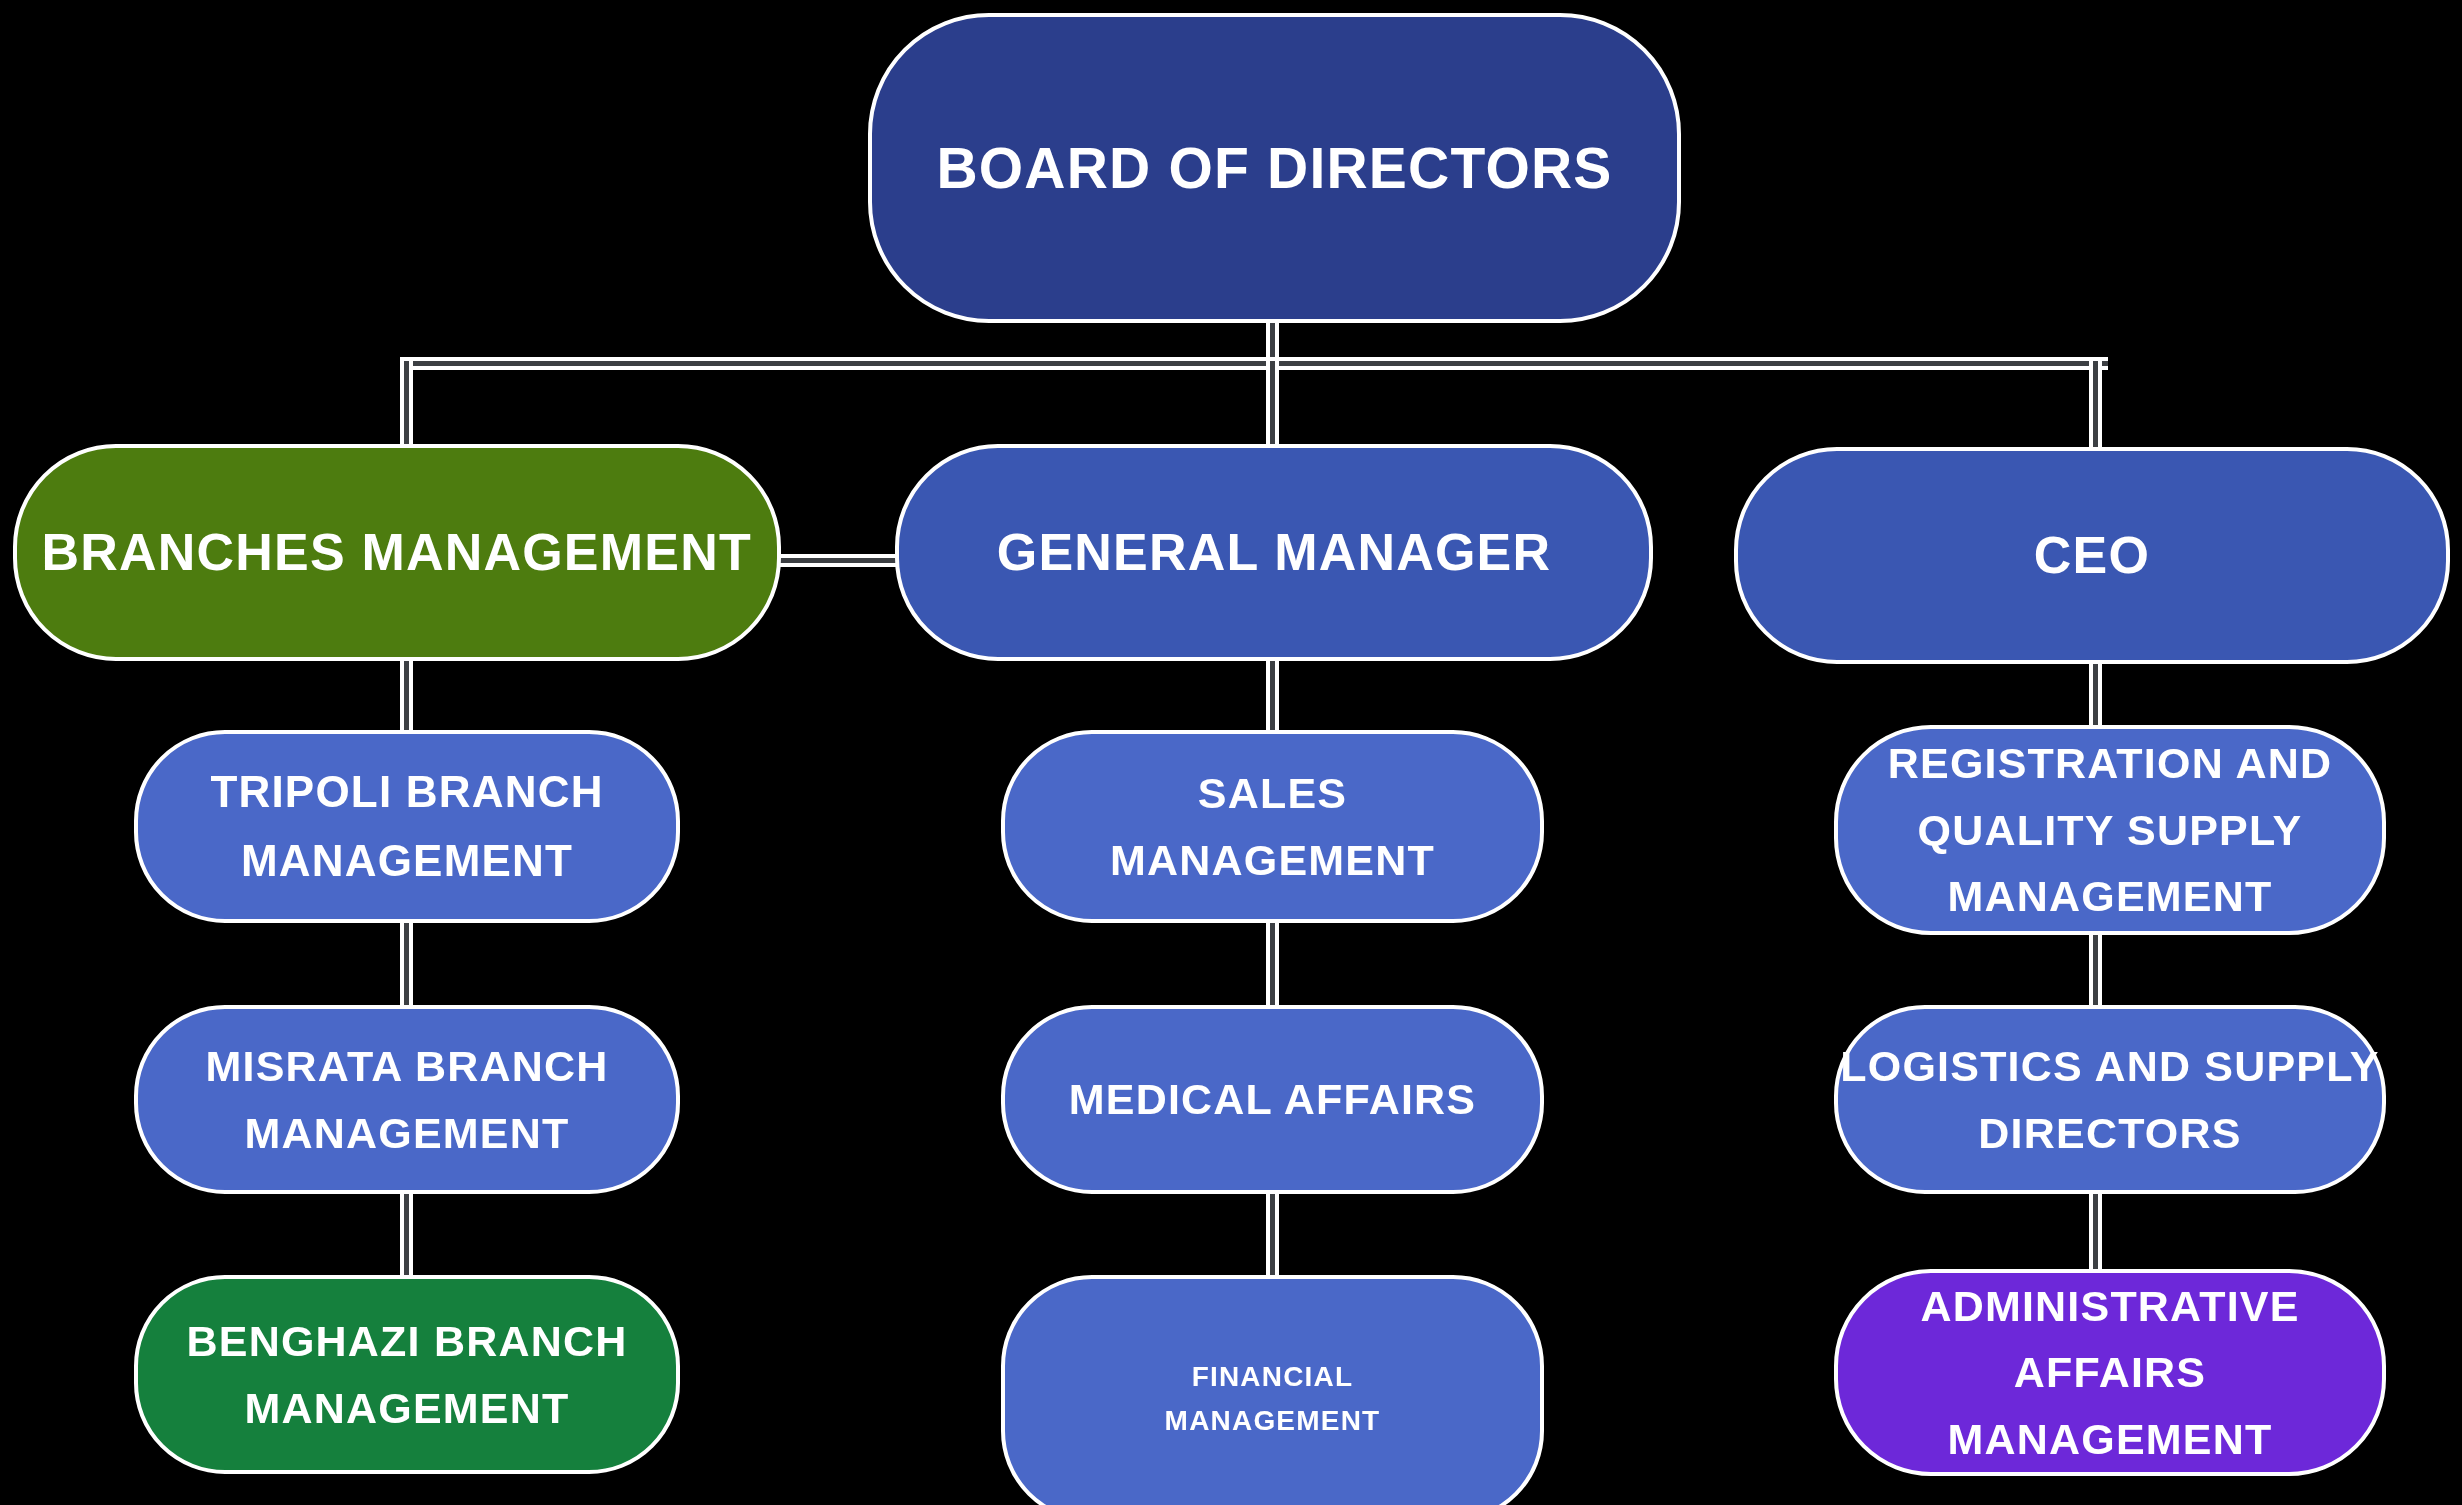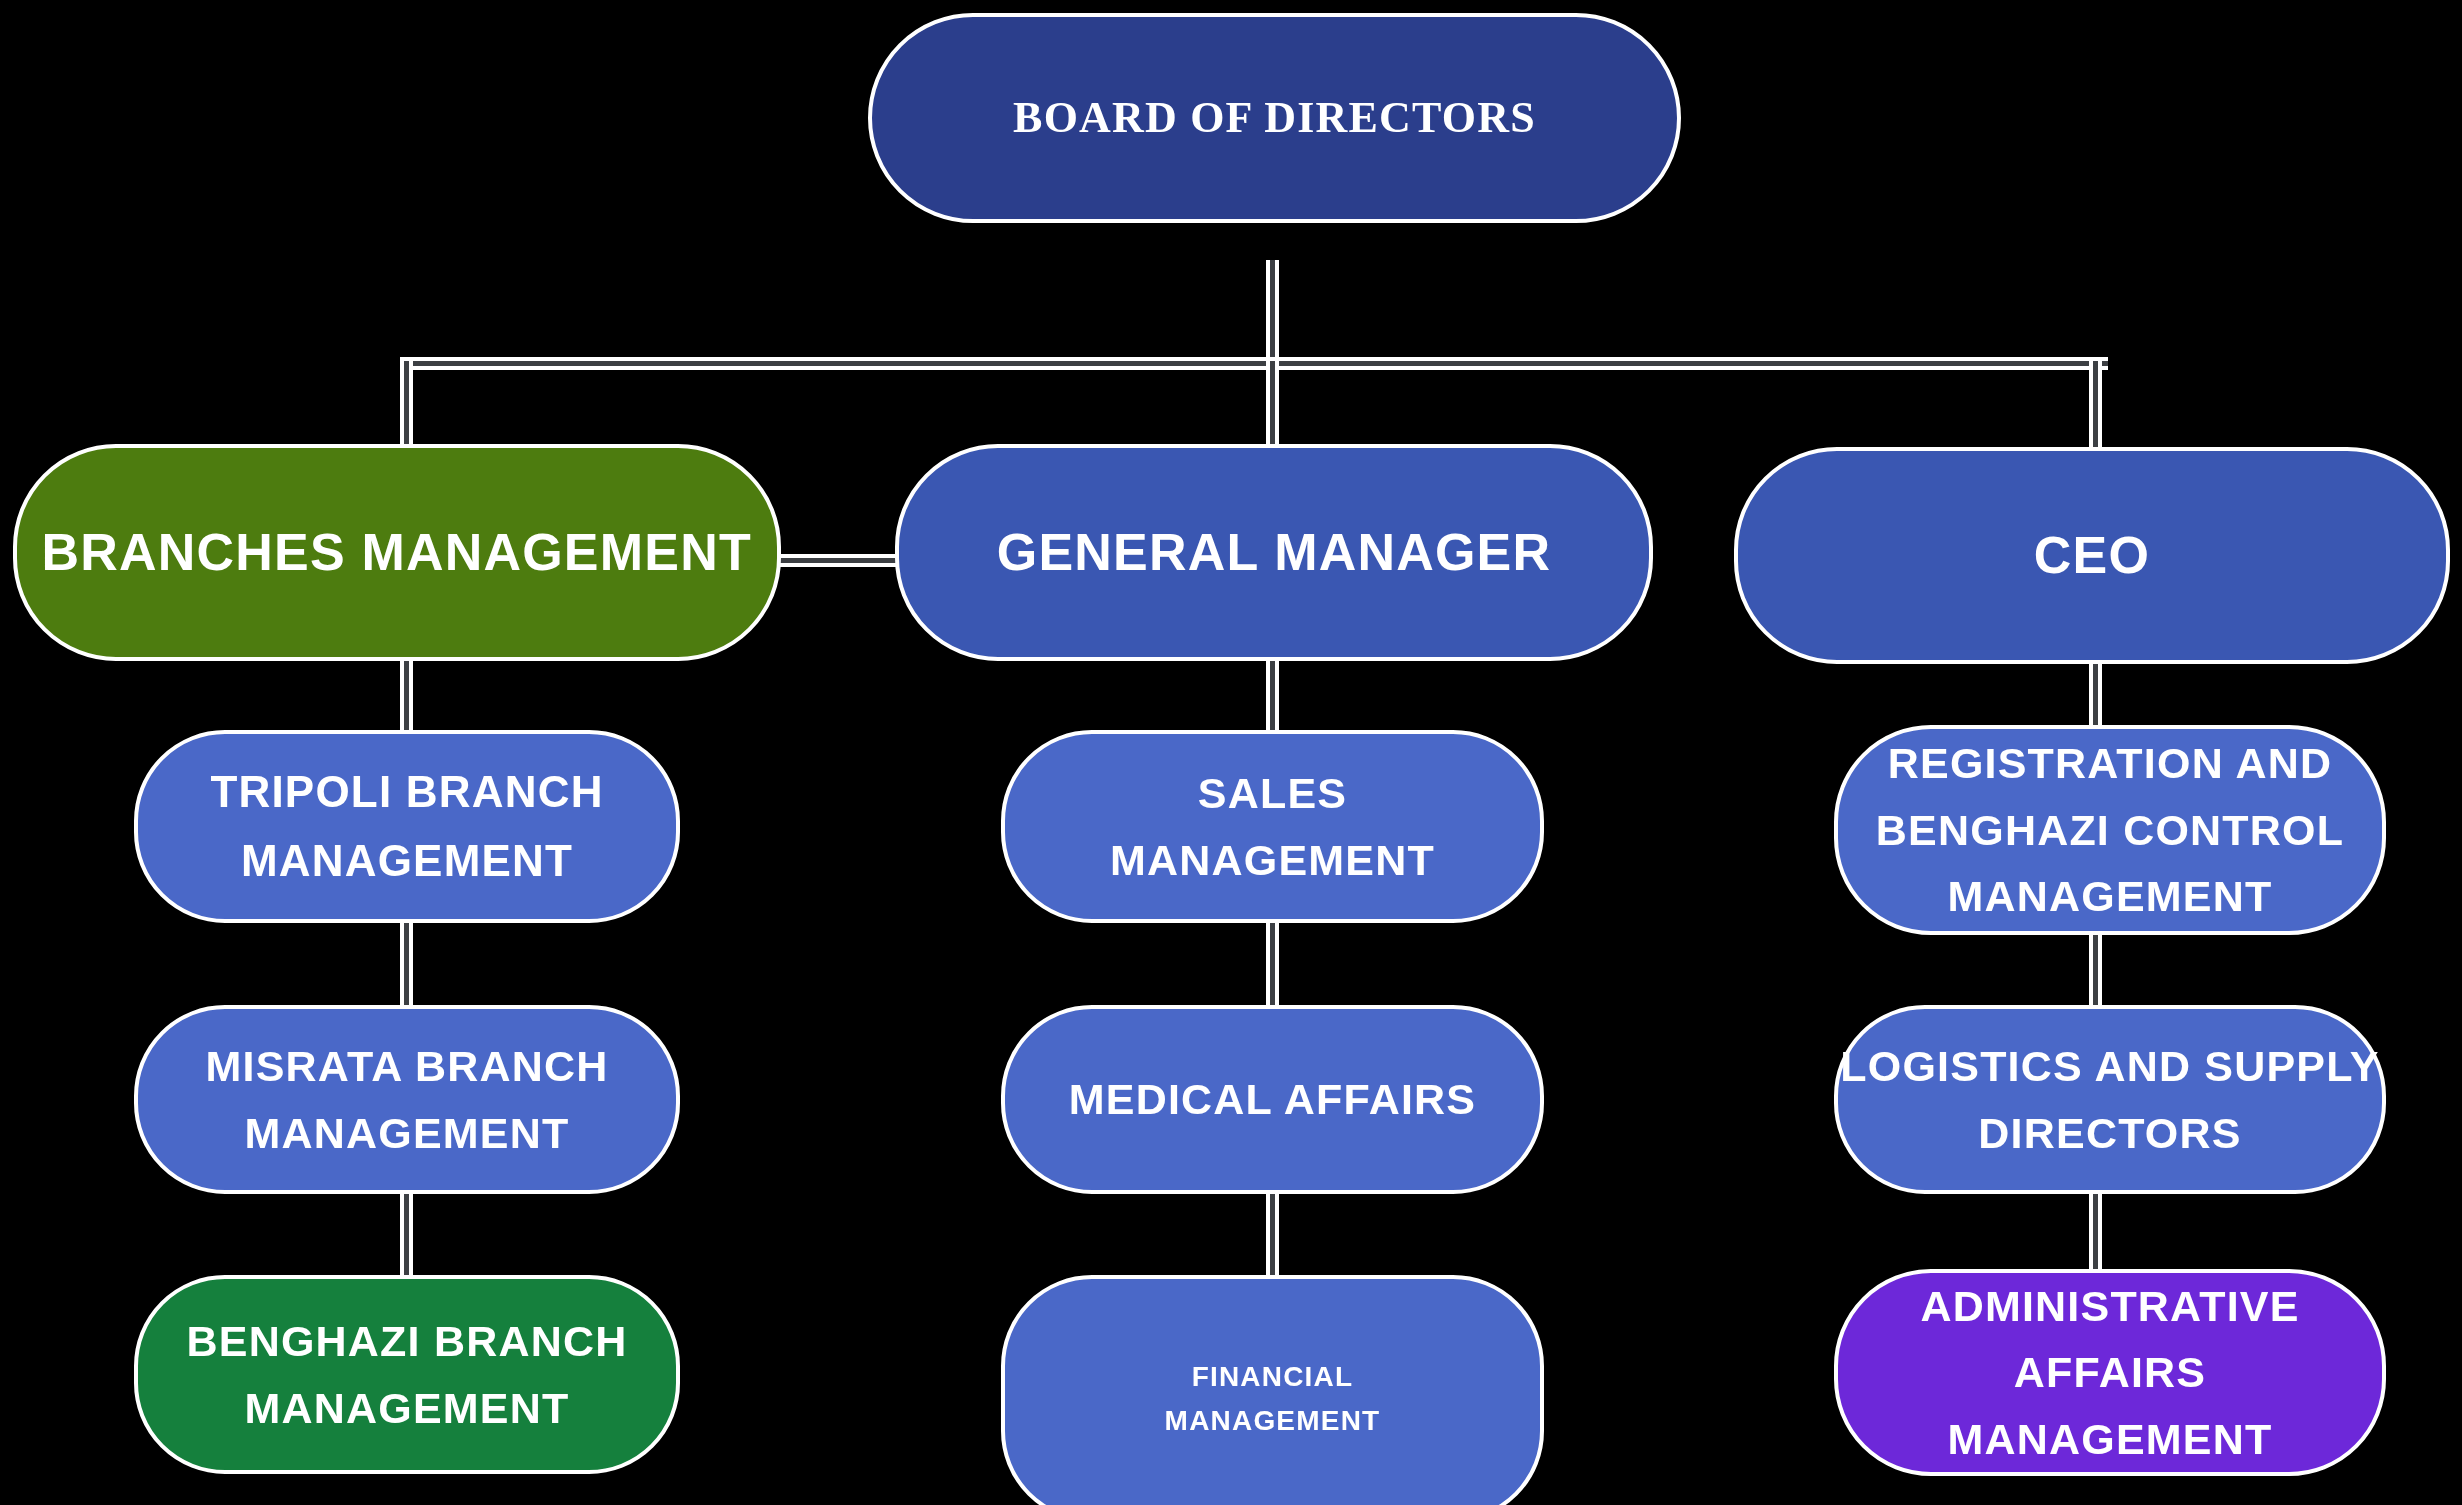--- a/index.html
+++ b/index.html
@@ -44,21 +44,21 @@
     text-align: center;
     color: #ffffff;
     font-weight: 700;
     letter-spacing: 1.2px;
     white-space: pre;
     line-height: 1.55;
     border: 4.2px solid #ffffff;
     z-index: 2;
   }
   
-  #n-board         { left: 868px; top:   12.7px; width: 813px; height: 210px; border-radius: 121px; font-size: 44px; font-family: Liberation Serif, serif; }
+  #n-board         { left: 868px; top:   12.7px; width: 813px; height: 310px; border-radius: 121px; font-size: 57px; }
   #n-branches      { left:   12.7px; top:  444px; width: 768px; height: 217px; border-radius: 103px; font-size: 52px; }
   #n-general       { left: 895px; top:  444px; width: 758px; height: 217px; border-radius: 103px; font-size: 52px; }
   #n-ceo           { left: 1734px; top:  447px; width: 716px; height: 217px; border-radius: 103px; font-size: 52px; }
   #n-tripoli       { left:  134px; top: 730px; width:  546px; height: 193px; border-radius: 91px; font-size: 44px; }
   #n-misrata       { left:  134px; top: 1005px; width:  546px; height: 189px; border-radius: 91px; font-size: 43px; }
   #n-benghazi      { left:  134px; top: 1275px; width:  546px; height: 199px; border-radius: 91px; font-size: 43px; }
   #n-sales         { left: 1001px; top: 730px; width:  543px; height: 193px; border-radius: 91px; font-size: 43px; }
   #n-medical       { left: 1001px; top: 1005px; width:  543px; height: 189px; border-radius: 91px; font-size: 43px; }
   #n-financial     { left: 1001px; top: 1275px; width:  543px; height: 247px; border-radius: 91px; font-size: 28px; }
   #n-registration  { left: 1834px; top: 725px; width:  552px; height: 210px; border-radius: 97px; font-size: 43px; }
@@ -112,21 +112,21 @@
   <div class="node" id="n-misrata" style="background: rgb(74, 104, 200);">MISRATA BRANCH
 MANAGEMENT</div>
   <div class="node" id="n-benghazi" style="background: #15803d;">BENGHAZI BRANCH
 MANAGEMENT</div>
   <div class="node" id="n-sales" style="background: rgb(74, 104, 200);">SALES
 MANAGEMENT</div>
   <div class="node" id="n-medical" style="background: rgb(74, 104, 200);">MEDICAL AFFAIRS</div>
   <div class="node" id="n-financial" style="background: rgb(74, 104, 200);">FINANCIAL
 MANAGEMENT</div>
   <div class="node" id="n-registration" style="background: rgb(74, 104, 200);">REGISTRATION AND
-BENGHAZI CONTROL
+QUALITY SUPPLY
 MANAGEMENT</div>
   <div class="node" id="n-logistics" style="background: rgb(74, 104, 200);">LOGISTICS AND SUPPLY
 DIRECTORS</div>
   <div class="node" id="n-administrative" style="background: #6d28d9;">ADMINISTRATIVE
 AFFAIRS
 MANAGEMENT</div>
 
 </div>
 
 

